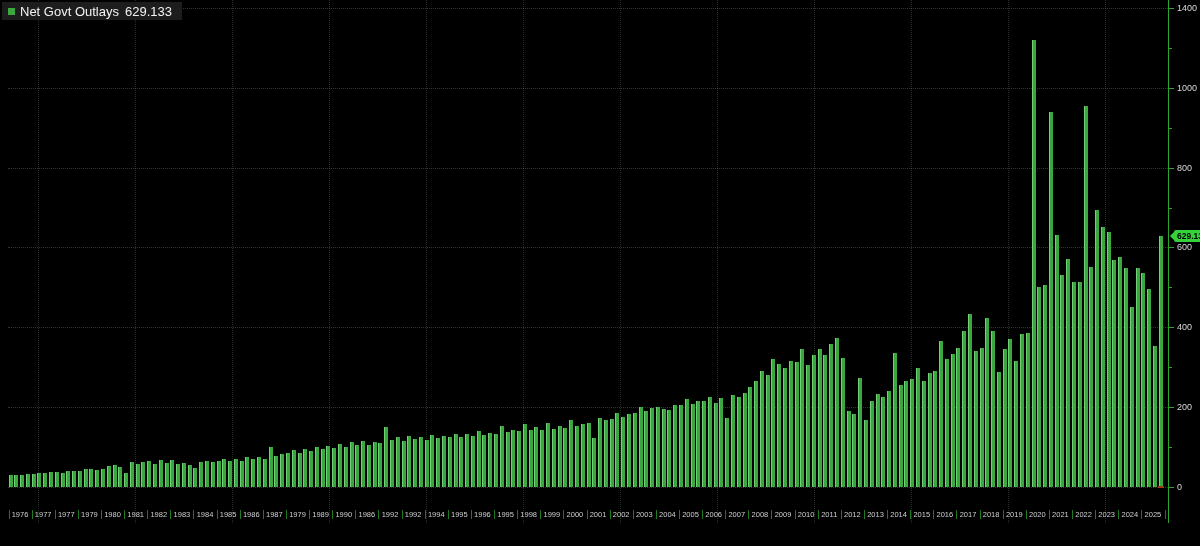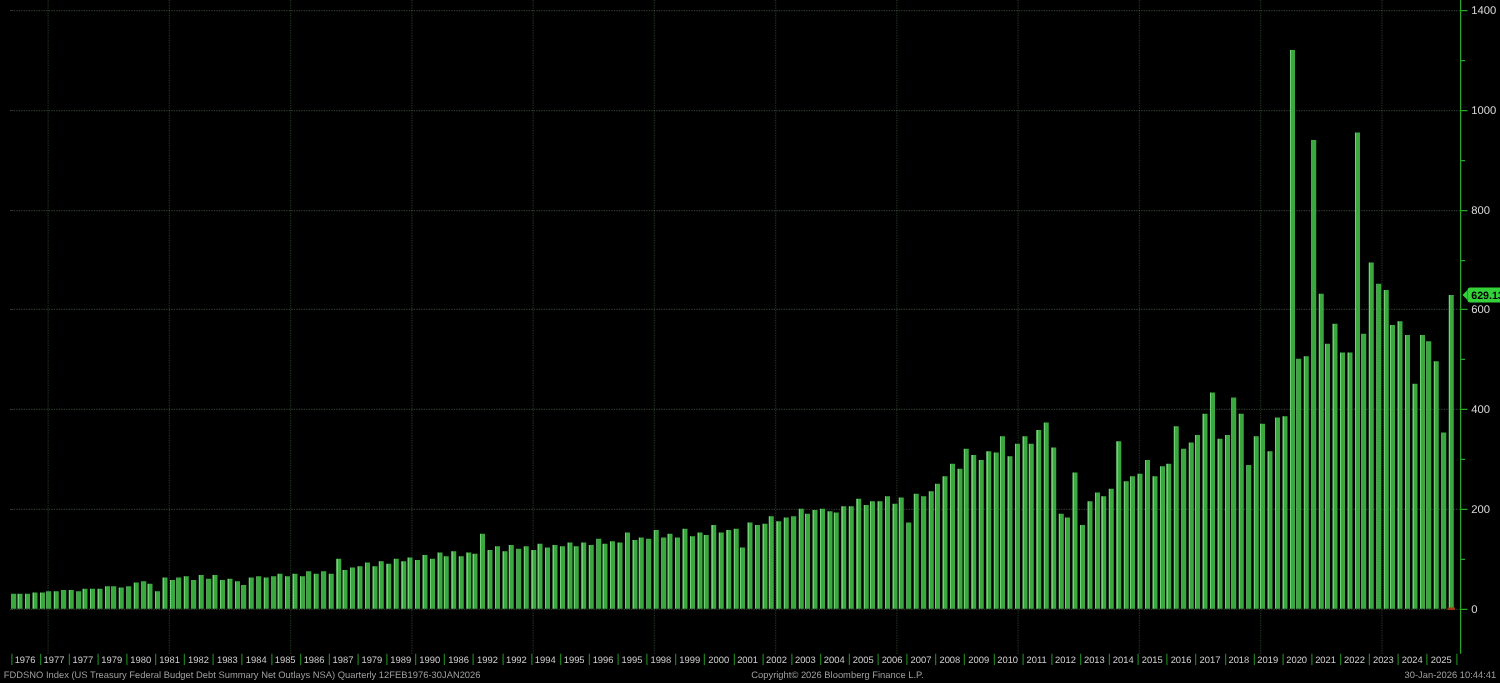--- a/index.html
+++ b/index.html
@@ -13,21 +13,21 @@
   #legend .val{color:#f2f2f2;font-size:13px;margin-left:6px;}
   
   #plot{position:absolute;left:0;top:0;width:1200px;height:546px;}
   .vgrid{position:absolute;top:0;width:0;height:523px;border-left:1px dotted rgba(110,160,110,0.30);}
   .hgrid{position:absolute;left:8px;height:0;border-top:1px dotted rgba(150,190,150,0.30);}
   .bar{position:absolute;}
   #yaxis-line{position:absolute;top:0;width:1px;height:523px;background:#2aa52a;}
   .ytick{position:absolute;height:1px;background:#2aa52a;}
   .ylabel{position:absolute;color:#d9d9d9;font-size:9px;line-height:9px;}
   
-  #xaxis{position:absolute;left:0;top:522px;width:1067px;height:12px;}
+  #xaxis{position:absolute;left:0;top:509px;width:1067px;height:12px;}
   .xtick-sep{position:absolute;top:1px;width:1px;height:9px;background:#1d7a1d;}
   .year-label{position:absolute;top:2px;transform:translateX(-50%);color:#cfcfcf;font-size:7.5px;line-height:8px;white-space:nowrap;}
   
   #badge{position:absolute;background:#35d13a;color:#000;font-size:8.5px;font-weight:bold;
     line-height:12px;height:12px;padding:0 3px;border-radius:2px;z-index:6;}
   #badge .arrow{position:absolute;left:-4px;top:2px;width:0;height:0;
     border-top:4px solid transparent;border-bottom:4px solid transparent;border-right:4px solid #35d13a;}
   
   #footer{position:absolute;left:0;top:535px;width:1200px;height:11px;color:#9f9f9f;font-size:7.5px;line-height:10px;}
   #footer .f-left{position:absolute;left:3px;top:0;white-space:nowrap;}
@@ -277,20 +277,25 @@
       <div class="ylabel" style="left: 1177px; top: 163.64px;">800</div>
       <div class="ytick" style="left: 1168px; width: 4px; top: 127.72px;"></div>
       <div class="ytick" style="left: 1168px; width: 6px; top: 87.8px;"></div>
       <div class="ylabel" style="left: 1177px; top: 83.8px;">1000</div>
       <div class="ytick" style="left: 1168px; width: 4px; top: 47.88px;"></div>
       <div class="ytick" style="left: 1168px; width: 6px; top: 7.96px;"></div>
       <div class="ylabel" style="left: 1177px; top: 3.96px;">1400</div>
       <div id="last-marker" style="left: 1157.72px; top: 486px; width: 6px; height: 2px;"></div>
     </div>
 
+  <div id="legend">
+    <span class="swatch" style="background: rgb(58, 168, 62);"></span>
+    <span class="lbl">Net Govt Outlays</span>
+    <span class="val">629.133</span>
+  </div>
 
   <div id="badge" style="left: 1174px; top: 229.85px;">
     <span class="arrow"></span>
     <span>629.133</span>
   </div>
 
   <div id="xaxis">
       <div class="xtick-sep" style="left: 8.5px;"></div>
       <div class="year-label" style="left: 20.06px;">1976</div>
       <div class="xtick-sep" style="left: 31.62px;"></div>
@@ -387,19 +392,14 @@
       <div class="year-label" style="left: 1083.58px;">2022</div>
       <div class="xtick-sep" style="left: 1095.14px;"></div>
       <div class="year-label" style="left: 1106.7px;">2023</div>
       <div class="xtick-sep" style="left: 1118.26px;"></div>
       <div class="year-label" style="left: 1129.82px;">2024</div>
       <div class="xtick-sep" style="left: 1141.38px;"></div>
       <div class="year-label" style="left: 1152.94px;">2025</div>
       <div class="xtick-sep" style="left: 1164.5px;"></div>
     </div>
 
-  <div id="footer">
-    <span class="f-left">FDDSNO Index (US Treasury Federal Budget Debt Summary Net Outlays NSA) Quarterly 12FEB1976-30JAN2026</span>
-    <span class="f-center">Copyright© 2026 Bloomberg Finance L.P.</span>
-    <span class="f-right">30-Jan-2026 10:44:41</span>
-  </div>
 
 </div>
 
 </body></html>

